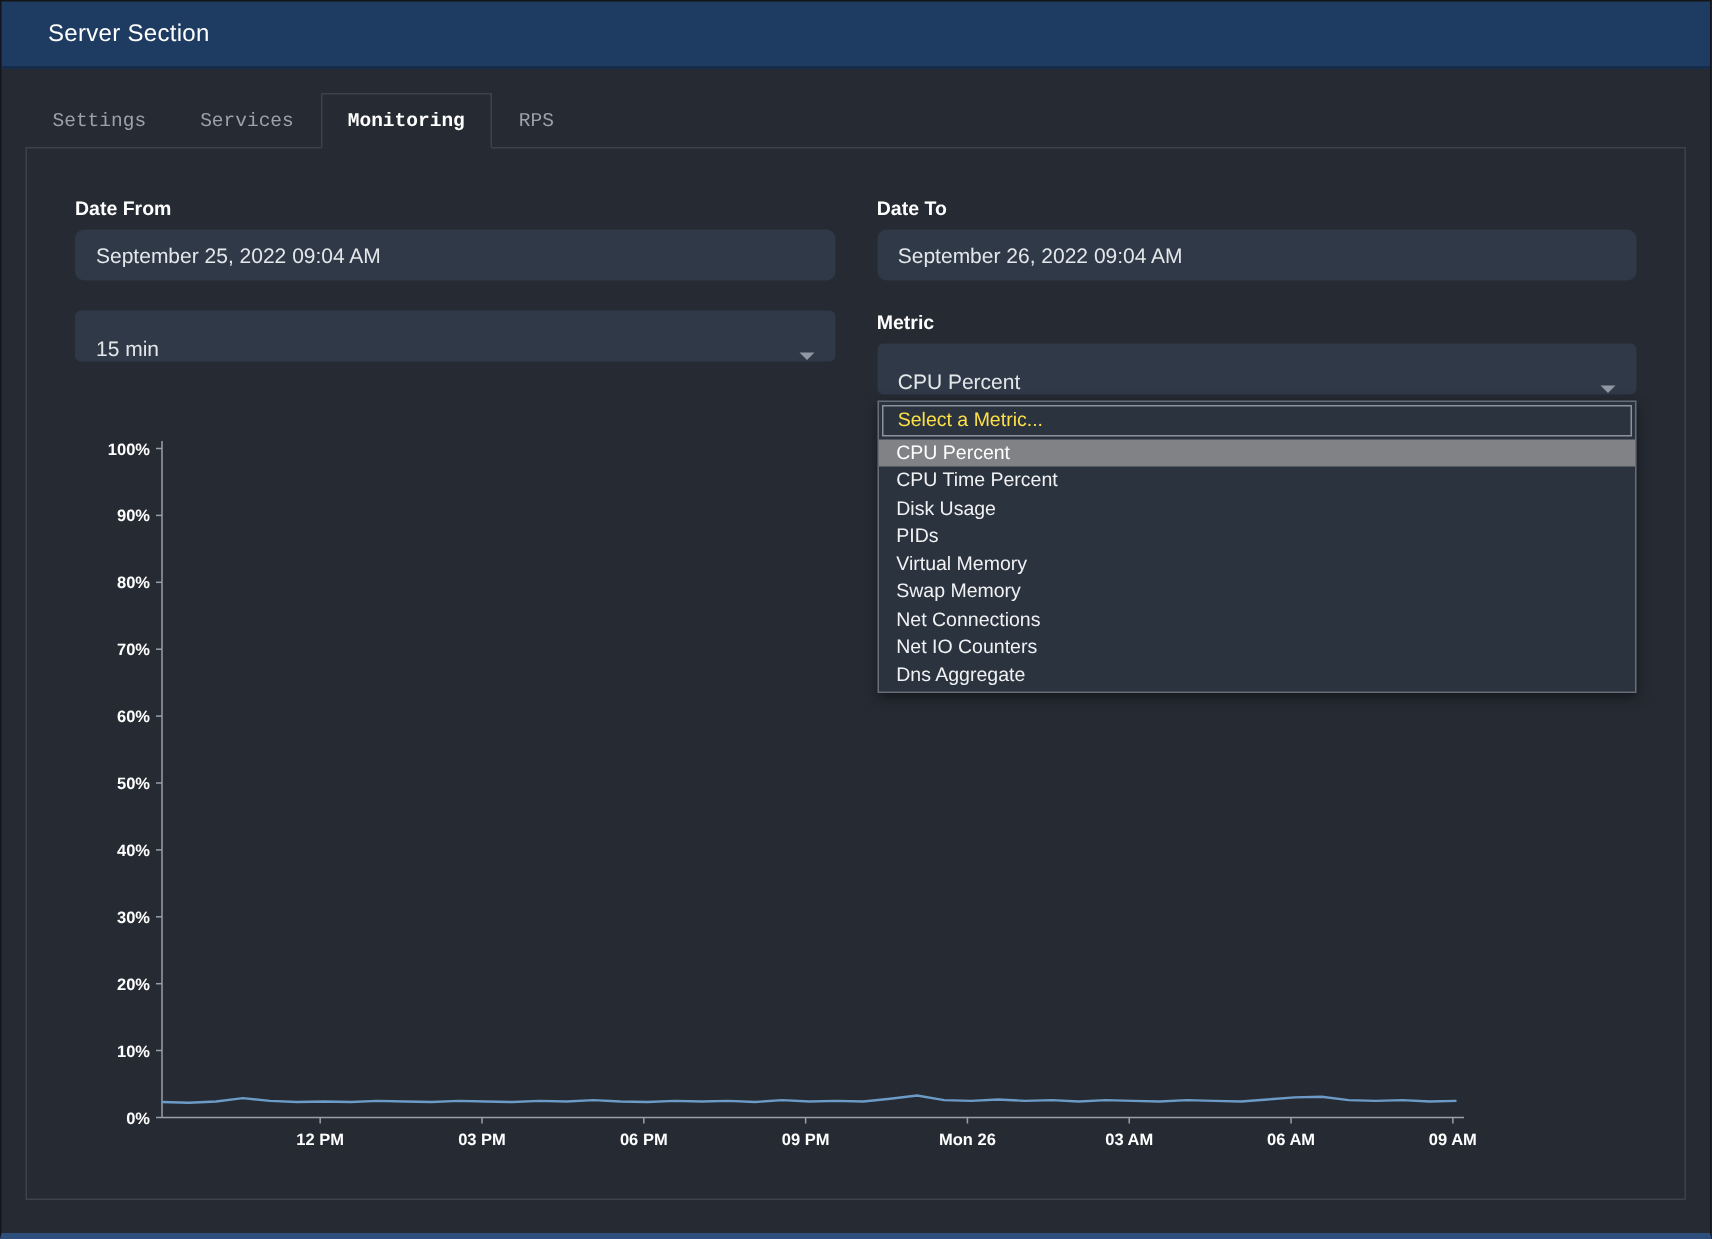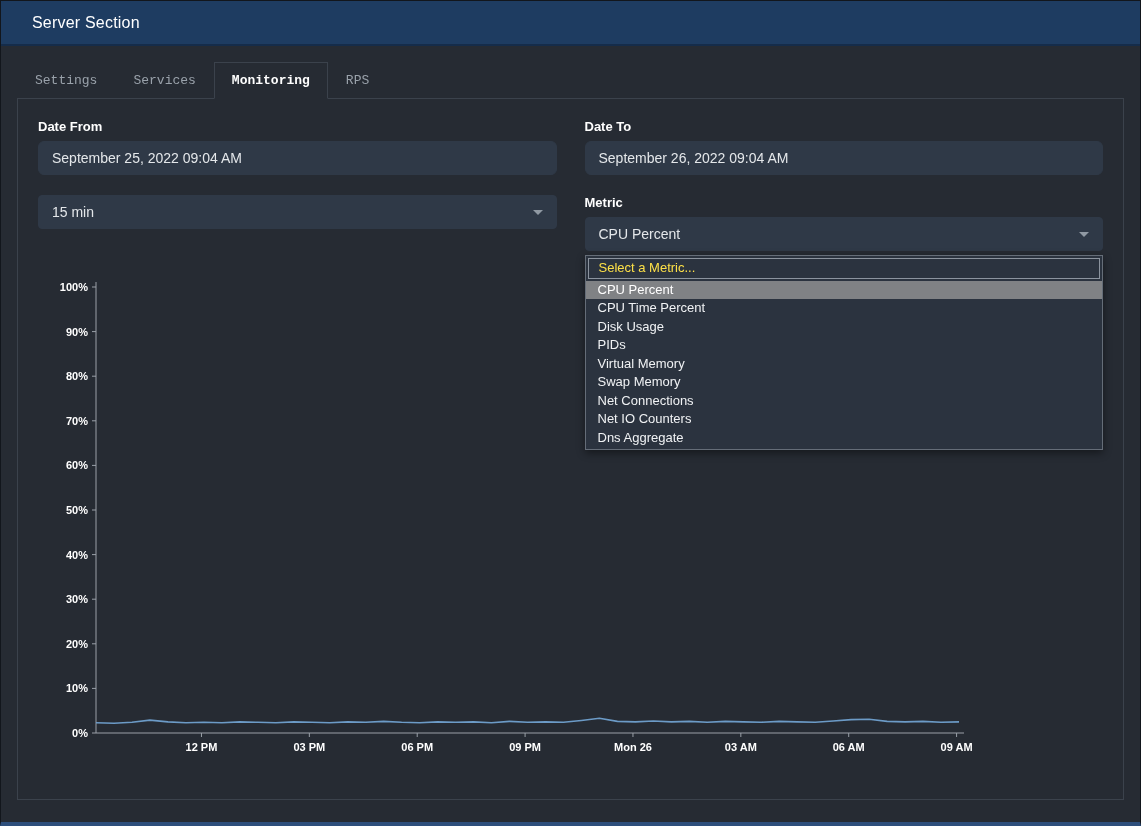--- a/index.html
+++ b/index.html
@@ -43,21 +43,21 @@
   .tab.active {
     color:#ffffff; font-weight:bold;
     background:#262b33;
     border:1px solid #3b424c;
     border-bottom-color:#262b33;
   }
   .panel {
     margin:0 16px;
     border:1px solid #3b424c;
     height:702px;
-    padding:20px;
+    padding:32px;
     position:relative;
     background:#262b33;
   }
   .form-grid {
     display:grid;
     grid-template-columns:1fr 1fr;
     column-gap:28px;
     row-gap:20px;
   }
   .field label {
@@ -77,21 +77,21 @@
     outline:none;
   }
   .select {
     width:100%; height:34px;
     background:#2f3947;
     border:1px solid #2f3947;
     border-radius:4px;
     color:#e4e7ea;
     font-size:14px;
     padding:0 13px;
-    display:flex; align-items:center; justify-content:space-between;
+    display:flex; align-items:flex-end; justify-content:space-between;
     cursor:pointer;
   }
   .caret {
     width:0; height:0;
     border-left:5px solid transparent;
     border-right:5px solid transparent;
     border-top:5px solid #9099a3;
     margin-left:8px;
   }
   .metric-wrap { position:relative; }

